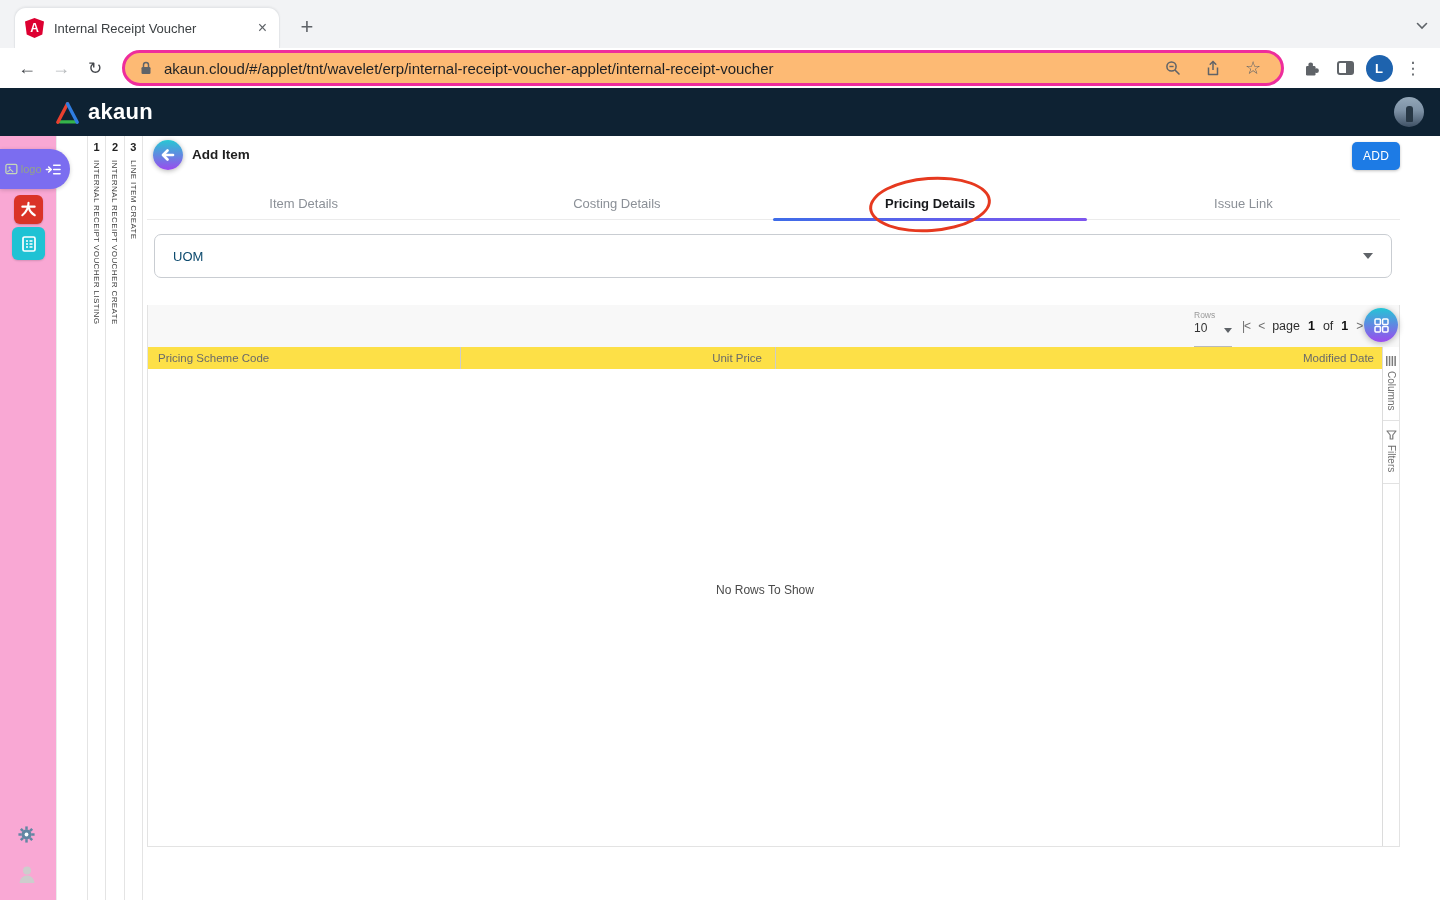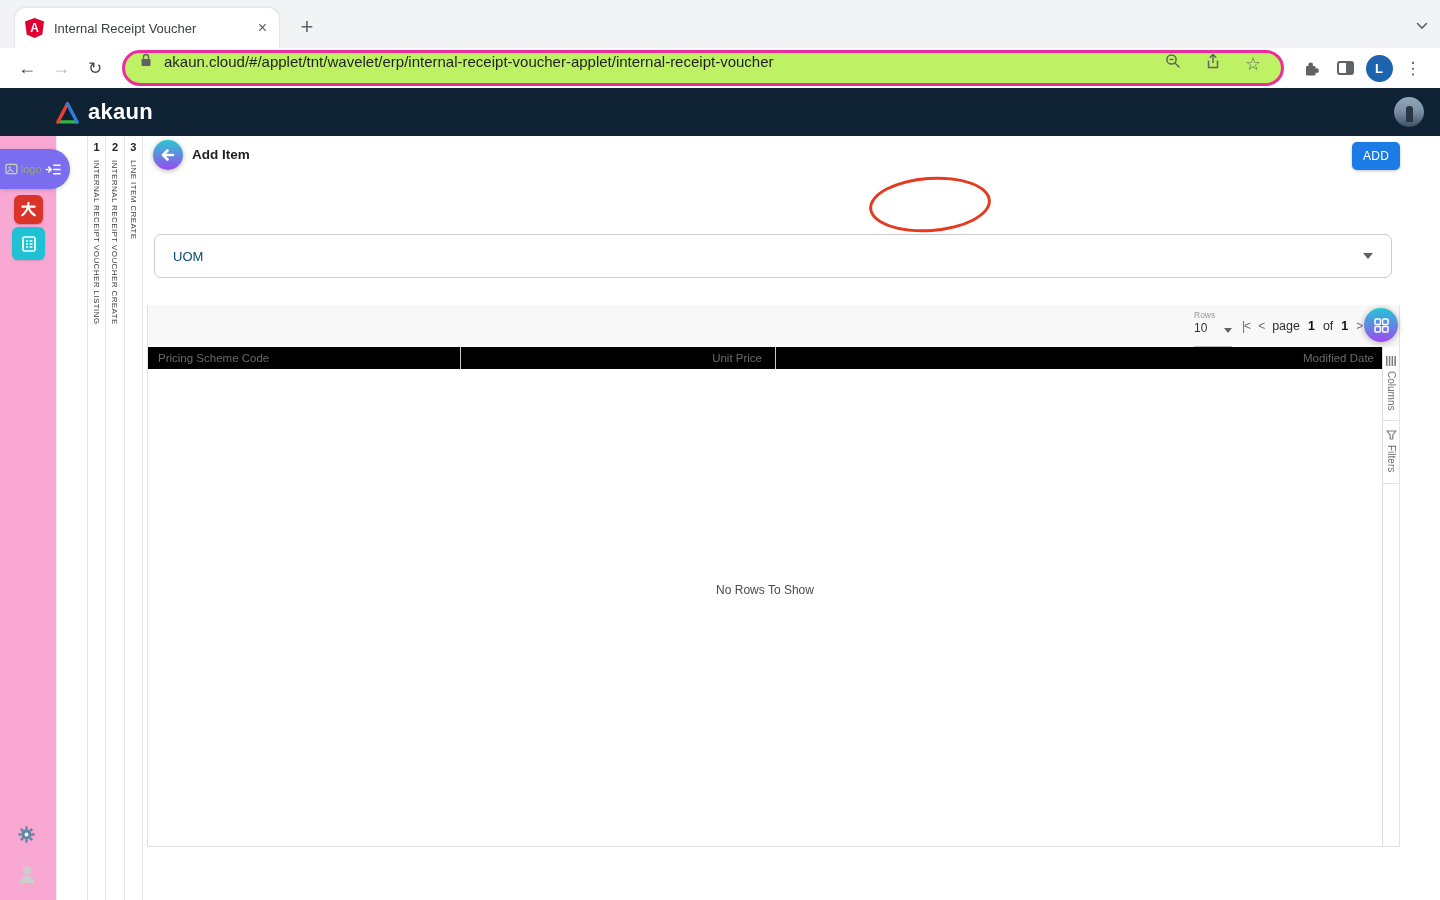--- a/index.html
+++ b/index.html
@@ -20,22 +20,22 @@
   .newtab{position:absolute;left:293px;top:13px;font-size:22px;color:#5f6368;width:28px;height:28px;
           display:flex;align-items:center;justify-content:center}
   .win-chevron{position:absolute;right:12px;top:16px;color:#5f6368}
 
   
   .toolbar{position:absolute;left:0;top:48px;right:0;height:40px;background:#fff;
            display:flex;align-items:center;padding:0 10px}
   .nav-ico{width:34px;text-align:center;font-size:18px;color:#45484d;flex:0 0 auto}
   .nav-ico.disabled{color:#b7babd}
   .nav-ico.reload{font-size:17px}
-  .url-pill{flex:1;height:36px;border:3px solid #ee2d9c;border-radius:18px;background:#bef264;
-            display:flex;align-items:flex-start;padding:0 13px;gap:10px;margin:0 10px;min-width:0}
+  .url-pill{flex:1;height:36px;border:3px solid #ee2d9c;border-radius:18px;background:#fdba74;
+            display:flex;align-items:center;padding:0 13px;gap:10px;margin:0 10px;min-width:0}
   .url-text{flex:1;font-size:15px;color:#1f2124;white-space:nowrap;overflow:hidden}
   .pill-ico{flex:0 0 auto;display:flex;align-items:center;justify-content:center;width:30px;color:#5f6368}
   .star{font-size:18px;color:#5f6368}
   .right-ico{width:34px;flex:0 0 auto;display:flex;align-items:center;justify-content:center;color:#5f6368}
   .sidepanel-glyph{width:17px;height:14px;border:2px solid #5f6368;border-radius:3px;position:relative}
   .sidepanel-glyph::after{content:"";position:absolute;top:0;bottom:0;right:0;width:45%;background:#5f6368}
   .profile-chip{width:27px;height:27px;border-radius:50%;background:#1e63ae;color:#fff;font-size:13px;
                 font-weight:bold;display:flex;align-items:center;justify-content:center}
   .kebab{font-size:17px;color:#5f6368}
 
@@ -107,21 +107,21 @@
   .rows-value{font-size:12px;color:#333}
   .rows-select .caret{border-left-width:4px;border-right-width:4px;border-top-width:5px;margin-bottom:2px}
   .pager{position:absolute;left:1094px;top:0;height:42px;display:flex;align-items:center;gap:8px;
          font-size:12px;color:#5c5c5c}
   .pg-btn{font-size:12px;color:#6e6e6e;letter-spacing:-1px}
   .pg-word{font-size:12.5px;color:#2e2e2e}
   .pg-num{font-size:12.5px;font-weight:bold;color:#111}
   .grid-fab{position:absolute;left:1216px;top:3px;width:34px;height:34px;border-radius:50%;
             background:linear-gradient(180deg,#25c5d5,#9c4bee);box-shadow:0 1px 6px rgba(0,0,0,.3);
             display:flex;align-items:center;justify-content:center;z-index:4}
-  .grid-header{height:22px;background:#000000;display:flex;font-size:11.5px;color:#6a6a6a;
+  .grid-header{height:22px;background:#fde047;display:flex;font-size:11.5px;color:#6a6a6a;
                margin-right:17px;align-items:center}
   .gh{display:flex;align-items:center;height:100%}
   .gh1{width:313px;padding-left:10px;border-right:1px solid #cccccc}
   .gh2{width:305px;padding-left:6px;border-right:1px solid #cccccc}
   .gh3{width:315px;justify-content:flex-end;padding-right:13px;border-right:1px solid #cccccc}
   .gh4{flex:1;justify-content:flex-end;padding-right:8px}
   .grid-body{position:relative;height:478px;margin-right:17px}
   .empty-msg{position:absolute;top:214px;left:0;right:0;text-align:center;font-size:12px;color:#4a4a4a}
   .side-panel{position:absolute;top:42px;right:0;bottom:0;width:17px;background:#fff;
               border-left:1px solid #dcdcdc;display:flex;flex-direction:column;align-items:center}
@@ -277,20 +277,27 @@
 
   <div class="back-fab">
     <svg width="14" height="12" viewBox="0 0 14 12">
       <path d="M6.5 1.5 L2 6 L6.5 10.5" fill="none" stroke="#fff" stroke-width="2.6" stroke-linecap="round" stroke-linejoin="round"></path>
       <line x1="2.5" y1="6" x2="12" y2="6" stroke="#fff" stroke-width="2.6" stroke-linecap="round"></line>
     </svg>
   </div>
   <div class="page-title">Add Item</div>
   <div class="add-btn">ADD</div>
 
+  <div class="tabbar">
+    <div class="tab-item">Item Details</div>
+    <div class="tab-item">Costing Details</div>
+    <div class="tab-item active">Pricing Details</div>
+    <div class="tab-item">Issue Link</div>
+    <div class="tab-underline"></div>
+  </div>
   <div class="annotation"></div>
 
   <div class="uom">
     <span class="uom-label">UOM</span>
     <span class="caret"></span>
   </div>
 
   <div class="grid">
 
     <div class="grid-toolbar">

